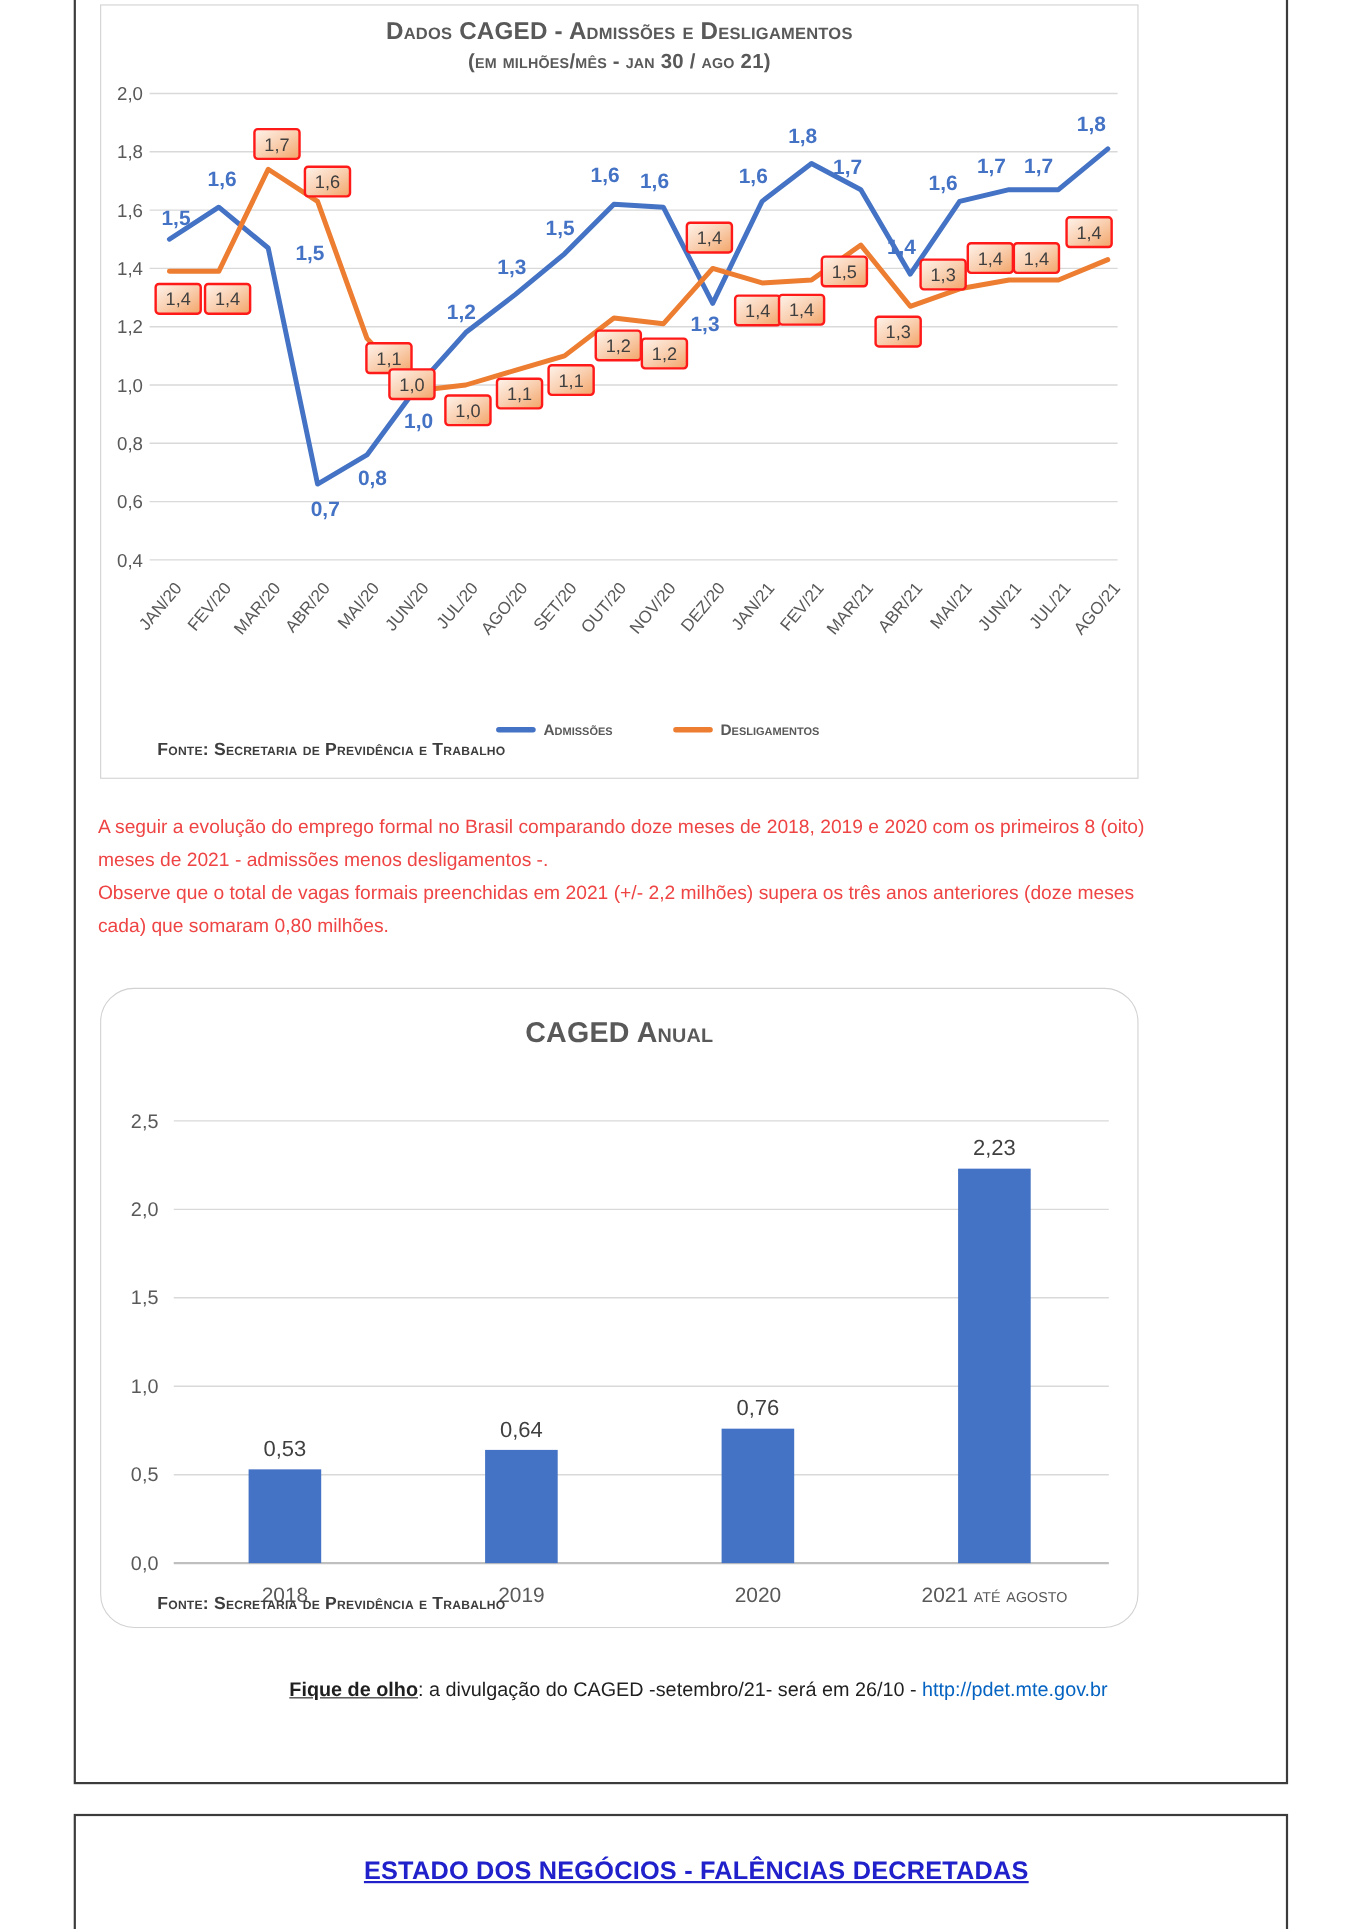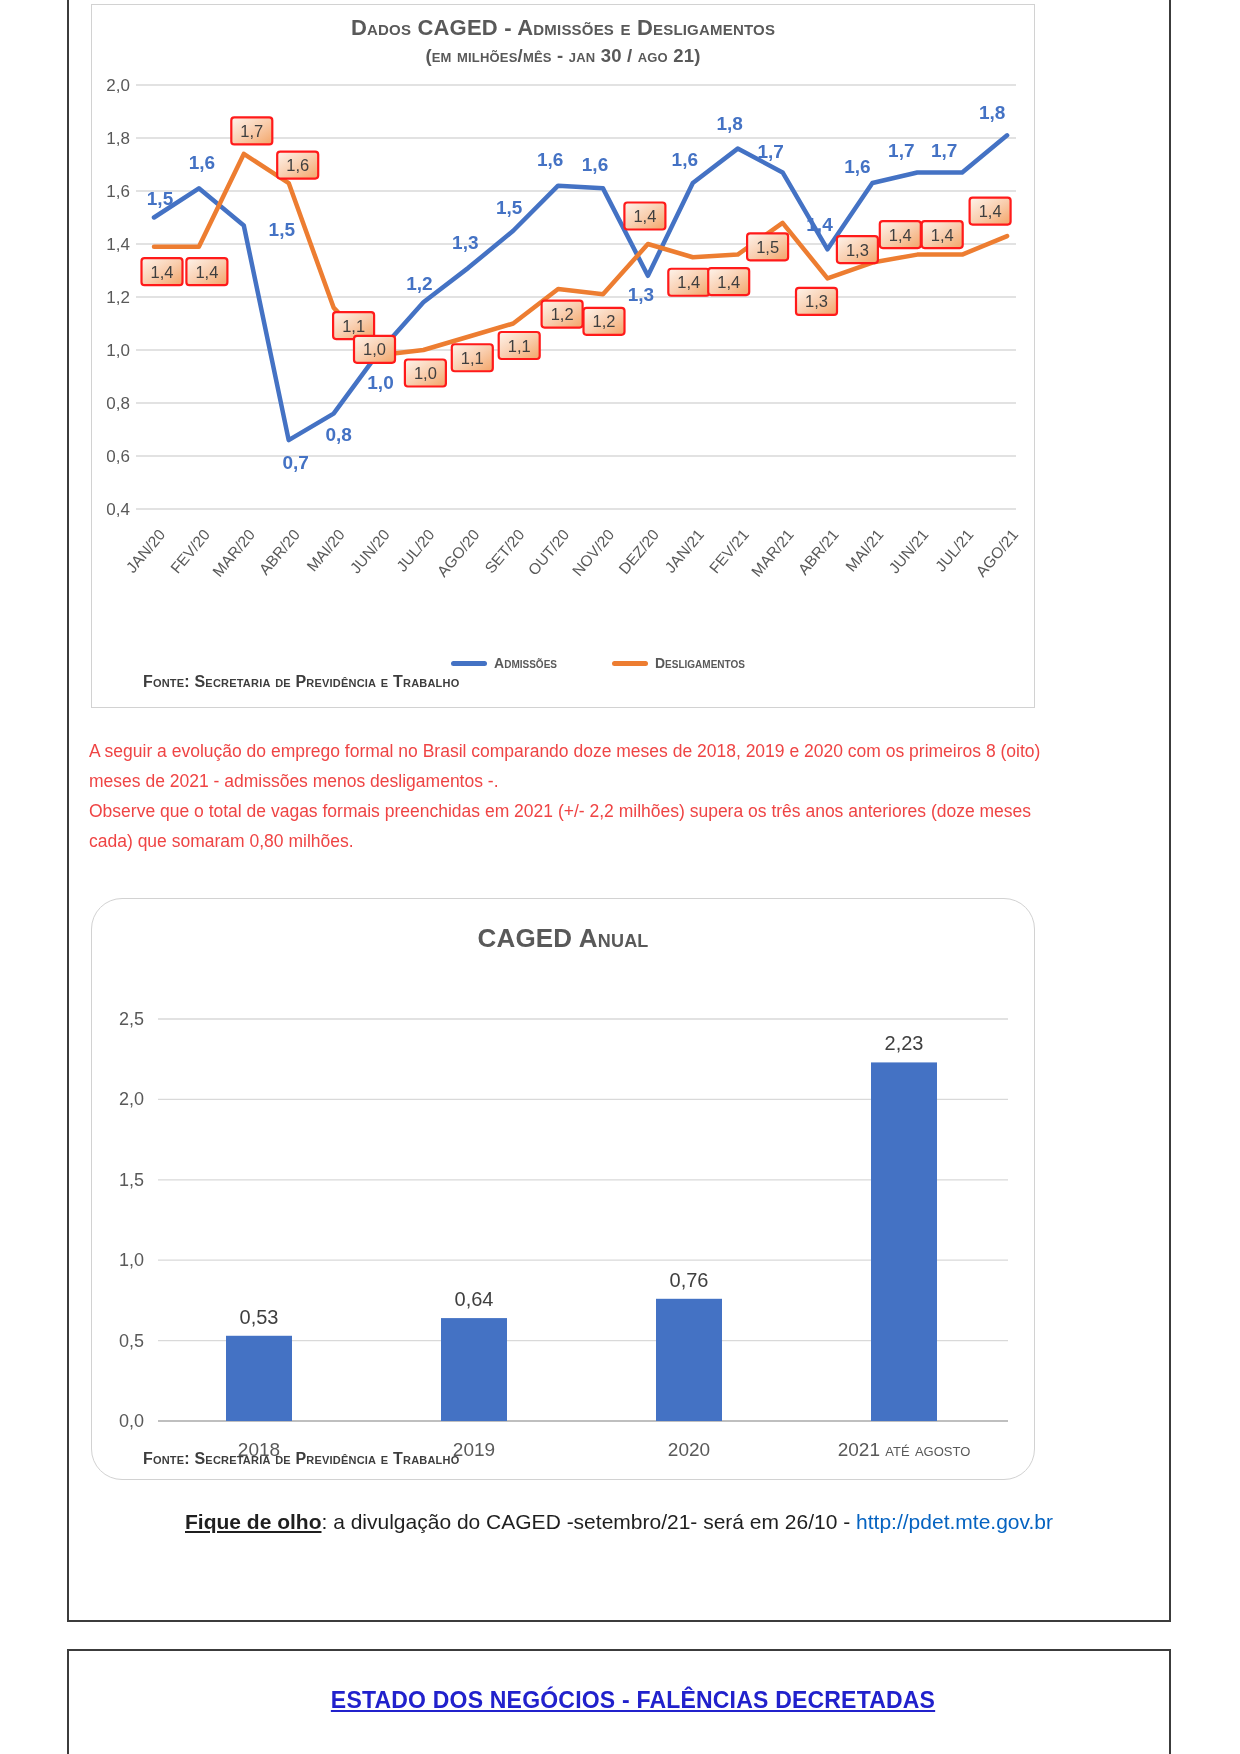--- a/index.html
+++ b/index.html
@@ -35,21 +35,21 @@
        font-weight:600;font-size:14px;color:#595959;}
   .leg .sw{width:36px;height:5px;border-radius:2.5px;}
   .src{position:absolute;left:13px;font-variant:small-caps;font-weight:600;
        color:#3d3d3d;letter-spacing:.2px;font-size:16px;margin-left:38px;}
   #chart1 .src{top:668px;}
   #chart2 .src{top:551px;}
   .para{position:absolute;left:20px;top:748px;width:952px;
         font-size:17.5px;line-height:30px;color:#ef4444;}
   .para p{margin:0;}
   .fique{position:absolute;left:0;top:1522px;width:100%;text-align:center;
-         font-size:21px;color:#1f1f1f;margin:0;}
+         font-size:18px;color:#1f1f1f;margin:16px;}
   .fique .lead{font-weight:bold;text-decoration:underline;}
   .fique a{color:#0563C1;text-decoration:none;}
   .section-frame{position:absolute;left:67px;top:1649px;width:1100px;height:160px;
                  border:2px solid #3c3c3c;background:#fff;}
   .section-title{margin-top:36px;text-align:center;font-size:23px;font-weight:bold;
                  color:#2121CC;text-decoration:underline;letter-spacing:.2px;padding-left:28px;}
 </style>
 </head>
 <body>
 

